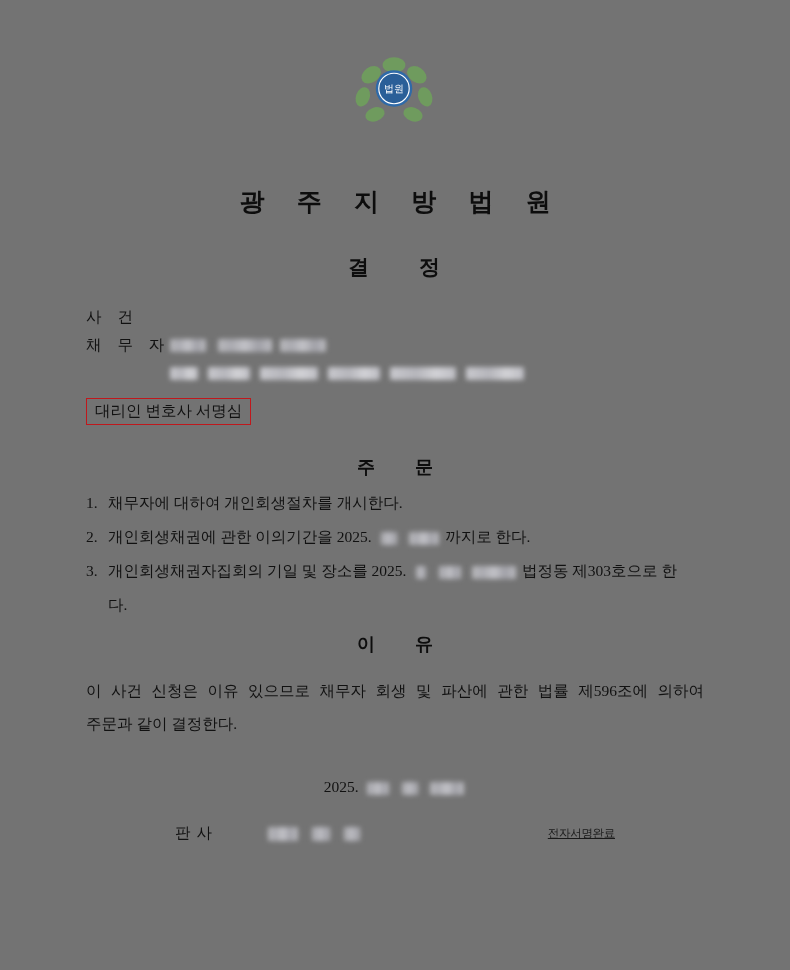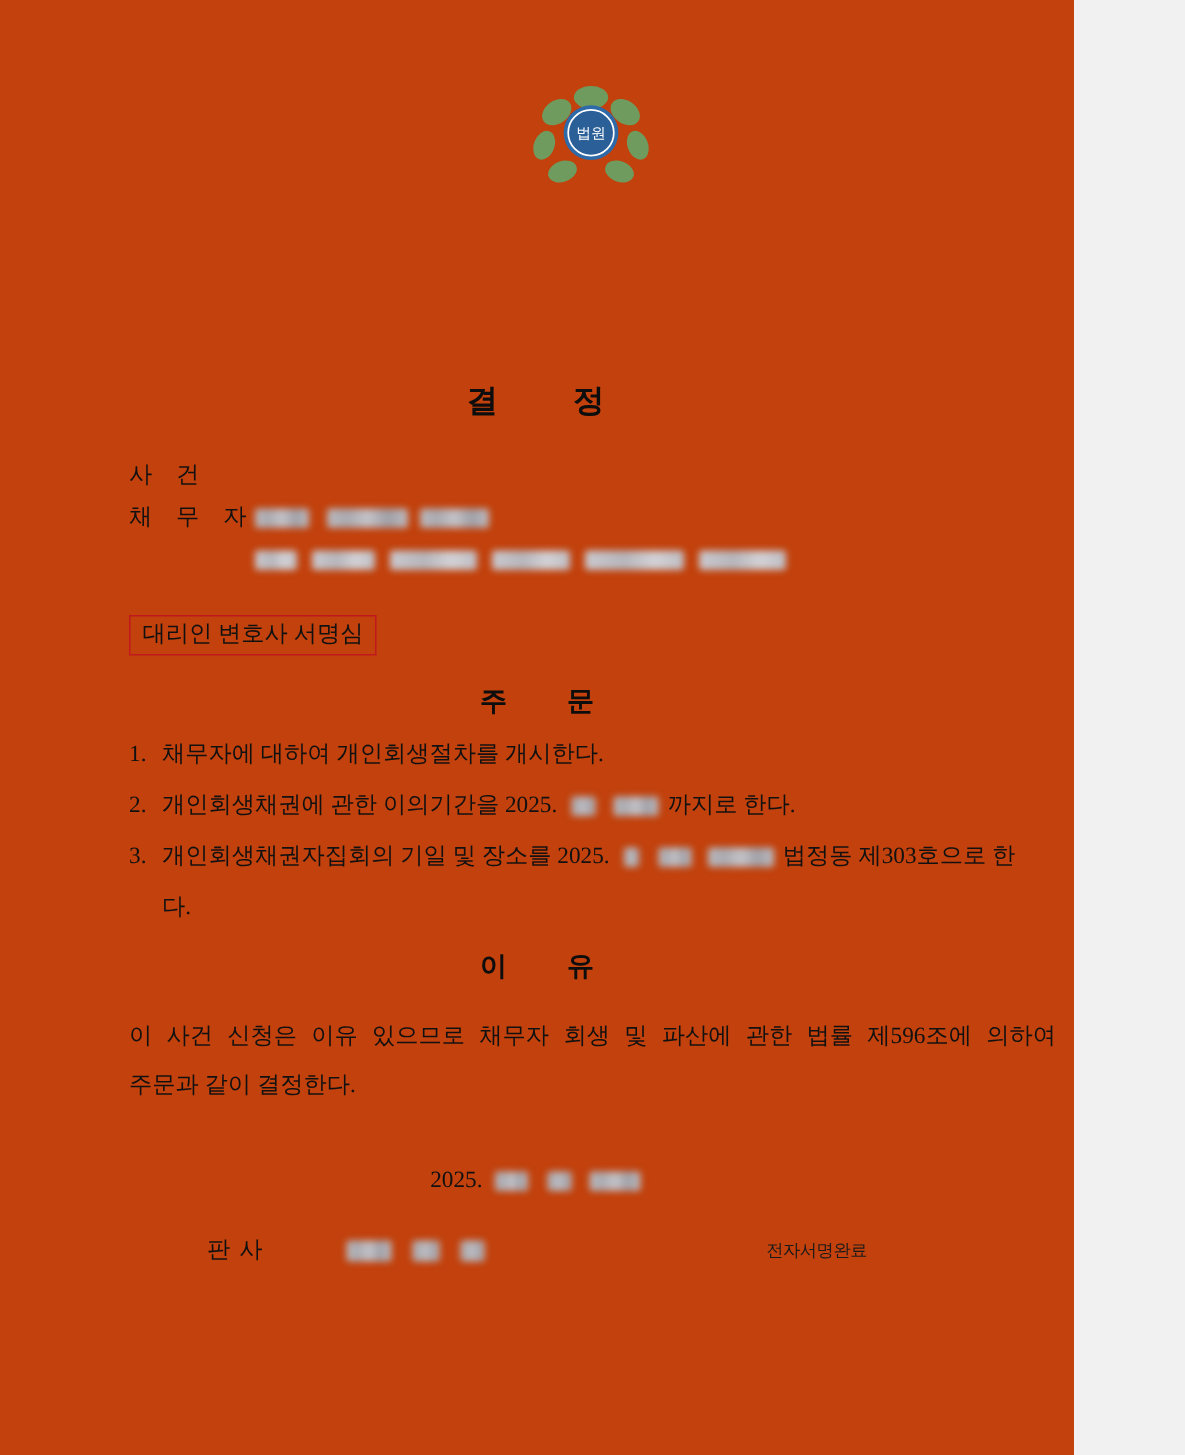--- a/index.html
+++ b/index.html
@@ -9,23 +9,23 @@
   body {
     width: 790px;
     height: 970px;
     background: #f1f1f1;
     font-family: "Liberation Serif", serif;
     color: #111;
     overflow: hidden;
   }
   .page {
     position: relative;
-    width: 716px;
+    width: 790px;
     height: 970px;
-    background: #c2410c;
+    background: #737373;
     box-sizing: border-box;
   }
 
   
   .emblem-wrap {
     position: absolute;
     left: 350px;
     top: 55px;
     width: 88px;
     height: 70px;
@@ -228,20 +228,21 @@
     margin: 0 auto;
     display: flex;
     align-items: center;
   }
   .judge-label { letter-spacing: 6px; }
   .judge-name { margin-left: 48px; display: inline-flex; align-items: center; }
   .esign {
     margin-left: auto;
     font-family: "Liberation Sans", sans-serif;
     font-size: 11.5px;
+    text-decoration: underline;
     letter-spacing: -0.3px;
     color: #1a1a1a;
   }
 </style>
 </head>
 <body>
 
 <div class="page">
 
   <div class="emblem-wrap">
@@ -255,20 +256,21 @@
         <ellipse cx="30" cy="78" rx="13" ry="9" transform="rotate(-20 30 78)"></ellipse>
         <ellipse cx="80" cy="78" rx="13" ry="9" transform="rotate(20 80 78)"></ellipse>
       </g>
       <circle cx="55" cy="44" r="24" fill="#2f6aa8"></circle>
       <circle cx="55" cy="44" r="20" fill="#2a5f98" stroke="#ffffff" stroke-width="1.5"></circle>
       <text x="55" y="49" font-size="13" fill="#ffffff" text-anchor="middle" font-family="Liberation Sans, sans-serif">법원</text>
     </svg>
   </div>
 
 
+  <div class="court-title">광 주 지 방 법 원</div>
 
   <div class="doc-title">
     <span>결</span><span class="gap"></span><span>정</span>
   </div>
 
   <div class="meta">
     <div class="meta-row">
       <span class="meta-label">사 건</span>
     </div>
 
@@ -287,21 +289,21 @@
         <span class="redact light" style="width:28px;"></span>
         <span class="redact light" style="width:42px;margin-left:8px;"></span>
         <span class="redact light" style="width:58px;margin-left:8px;"></span>
         <span class="redact light" style="width:52px;margin-left:8px;"></span>
         <span class="redact light" style="width:66px;margin-left:8px;"></span>
         <span class="redact light" style="width:58px;margin-left:8px;"></span>
       </span>
     </div>
   </div>
 
-  <div style="position:absolute;left:0;top:404px;width:100%;">
+  <div style="position:absolute;left:0;top:392px;width:100%;">
     <span class="agent-box">대리인 변호사 서명심</span>
   </div>
 
   <div class="section-title" id="order-title">
     <span>주</span><span class="gap"></span><span>문</span>
   </div>
 
   <div class="orders">
     <div class="order-item">
       <span class="order-num">1.</span>

